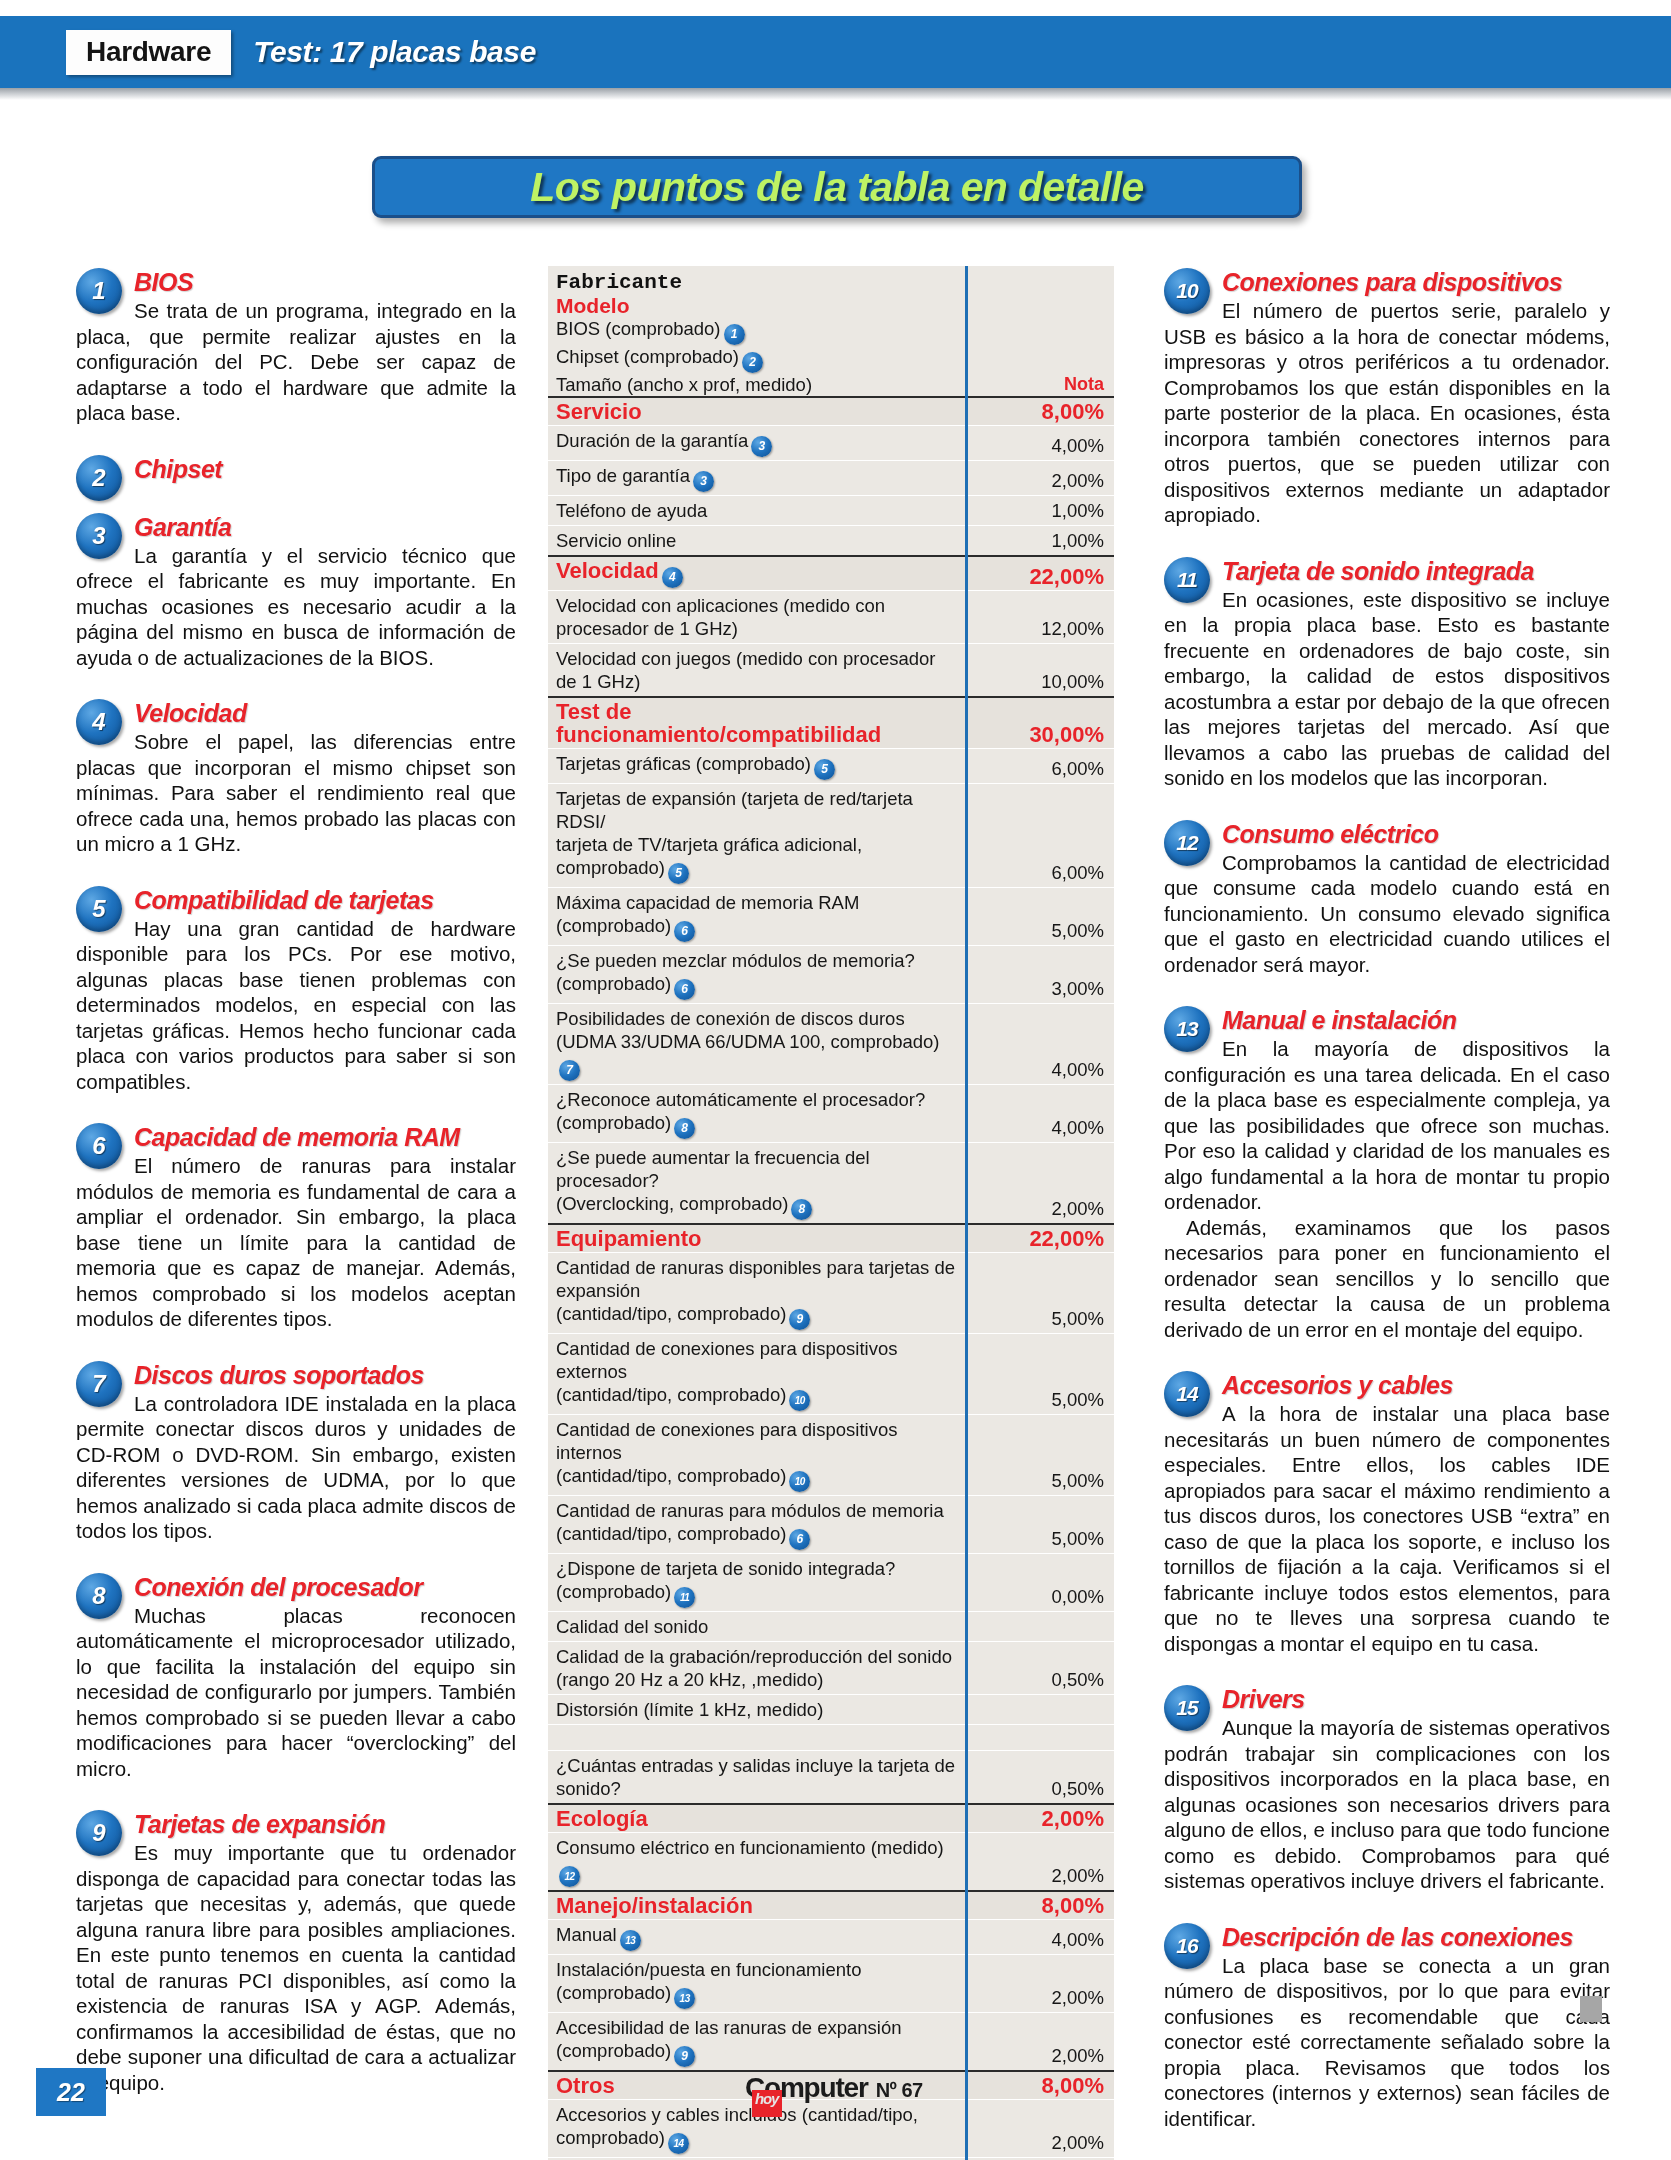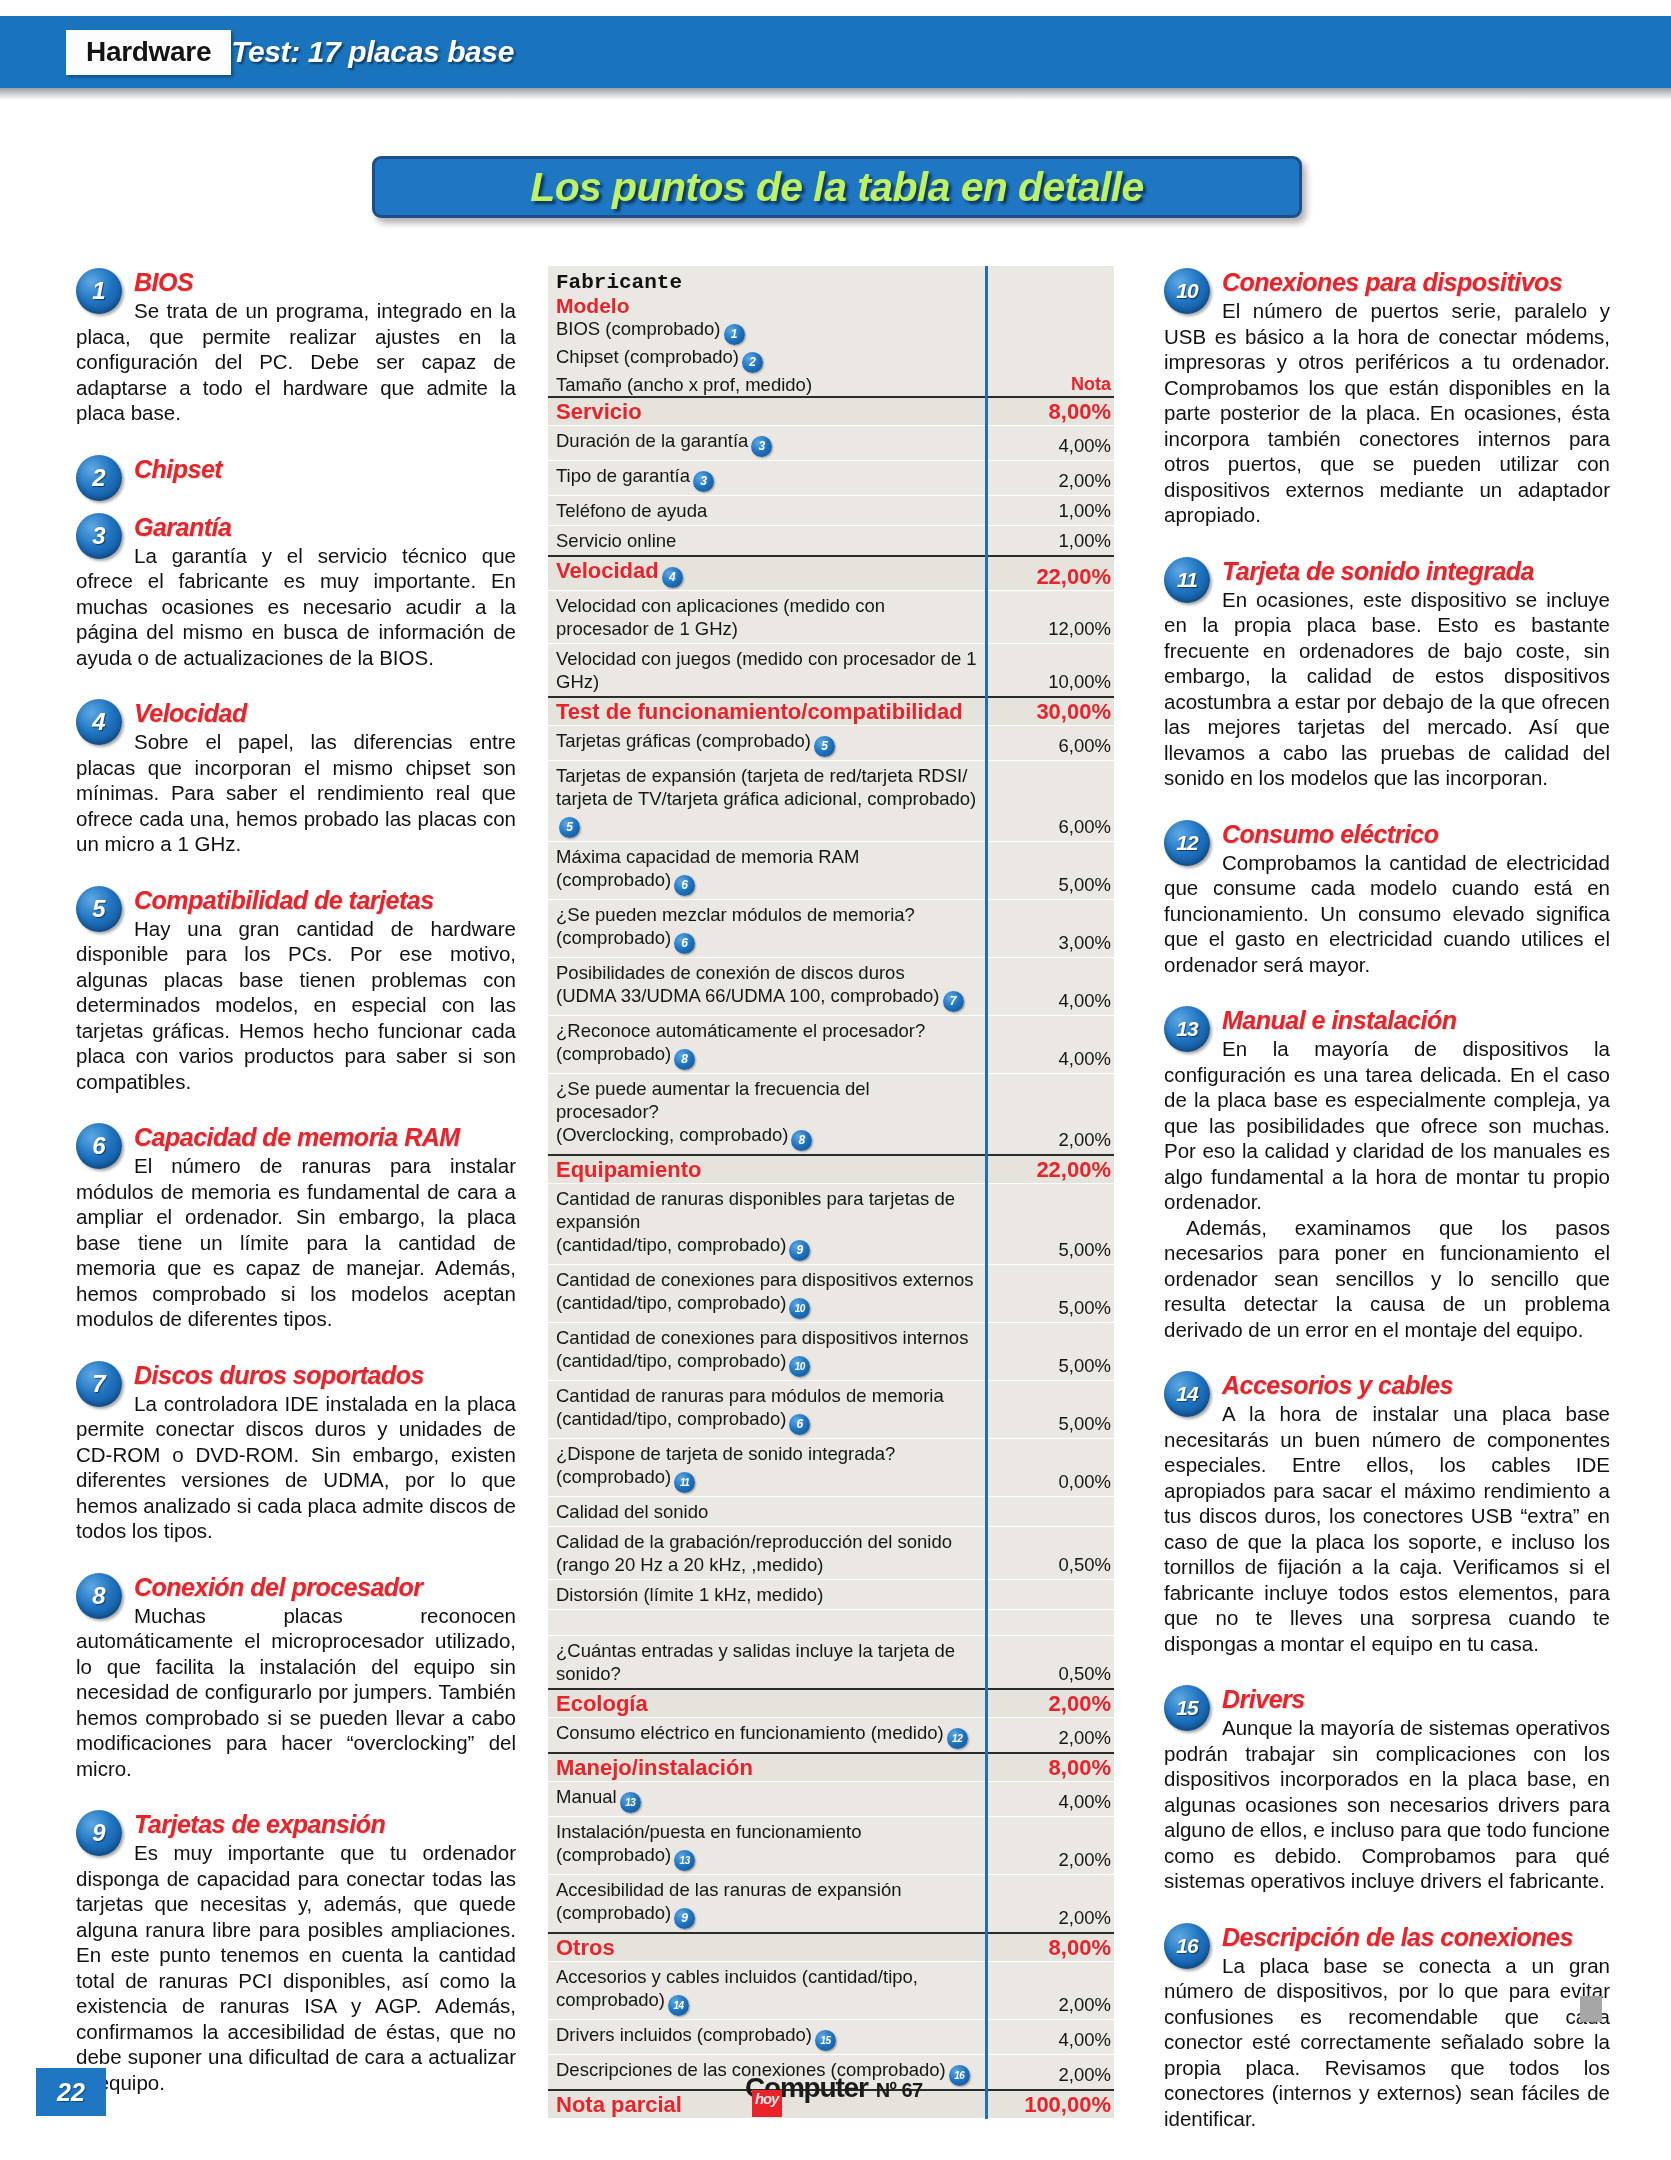--- a/index.html
+++ b/index.html
@@ -12,21 +12,21 @@
     overflow:hidden;
   }
 
   
   #header-bar{
     position:absolute; left:0; top:16px; width:1671px; height:72px;
     background:#1a73bd;
   }
   #header-bar .hdr-inner{
     position:absolute; left:66px; top:0; height:72px;
-    display:flex; align-items:center; 
+    display:flex; align-items:center; gap:22px;
   }
   #hardware-tag{
     background:#fdfdfd; color:#141414;
     font-weight:bold; font-size:28px;
     padding:6px 20px 7px 20px;
     letter-spacing:-0.3px;
     box-shadow:2px 2px 3px rgba(0,0,0,.35);
     font-stretch:condensed;
   }
   #header-subtitle{
@@ -93,22 +93,22 @@
     table-layout:fixed;
   }
   table.specs td{
     vertical-align:top;
     padding:3px 7px 3px 8px;
     font-size:18.5px; line-height:23px; color:#161616;
     background:#ebe8e3;
     border-bottom:1.5px solid #ffffff;
   }
   table.specs td.val{
-    width:128px;
-    text-align:right; padding-right:3px;
+    width:148px;
+    text-align:right; padding-right:10px;
     border-left:3px solid #1f6fb5;
     vertical-align:bottom;
     margin-left:26px;
   }
   tr.head td{ background:#ebe8e3; border-bottom:none; padding-bottom:0; padding-top:5px; }
   tr.head td.val{ text-align:right; }
   .nota-label{ color:#e8232a; font-weight:bold; font-size:18px; }
   .fab{ font-weight:bold; font-size:21px; color:#111;font-family:Liberation Mono, monospace; }
   .modelo{ font-weight:bold; font-size:21px; color:#e8232a; }
   tr.section td{

